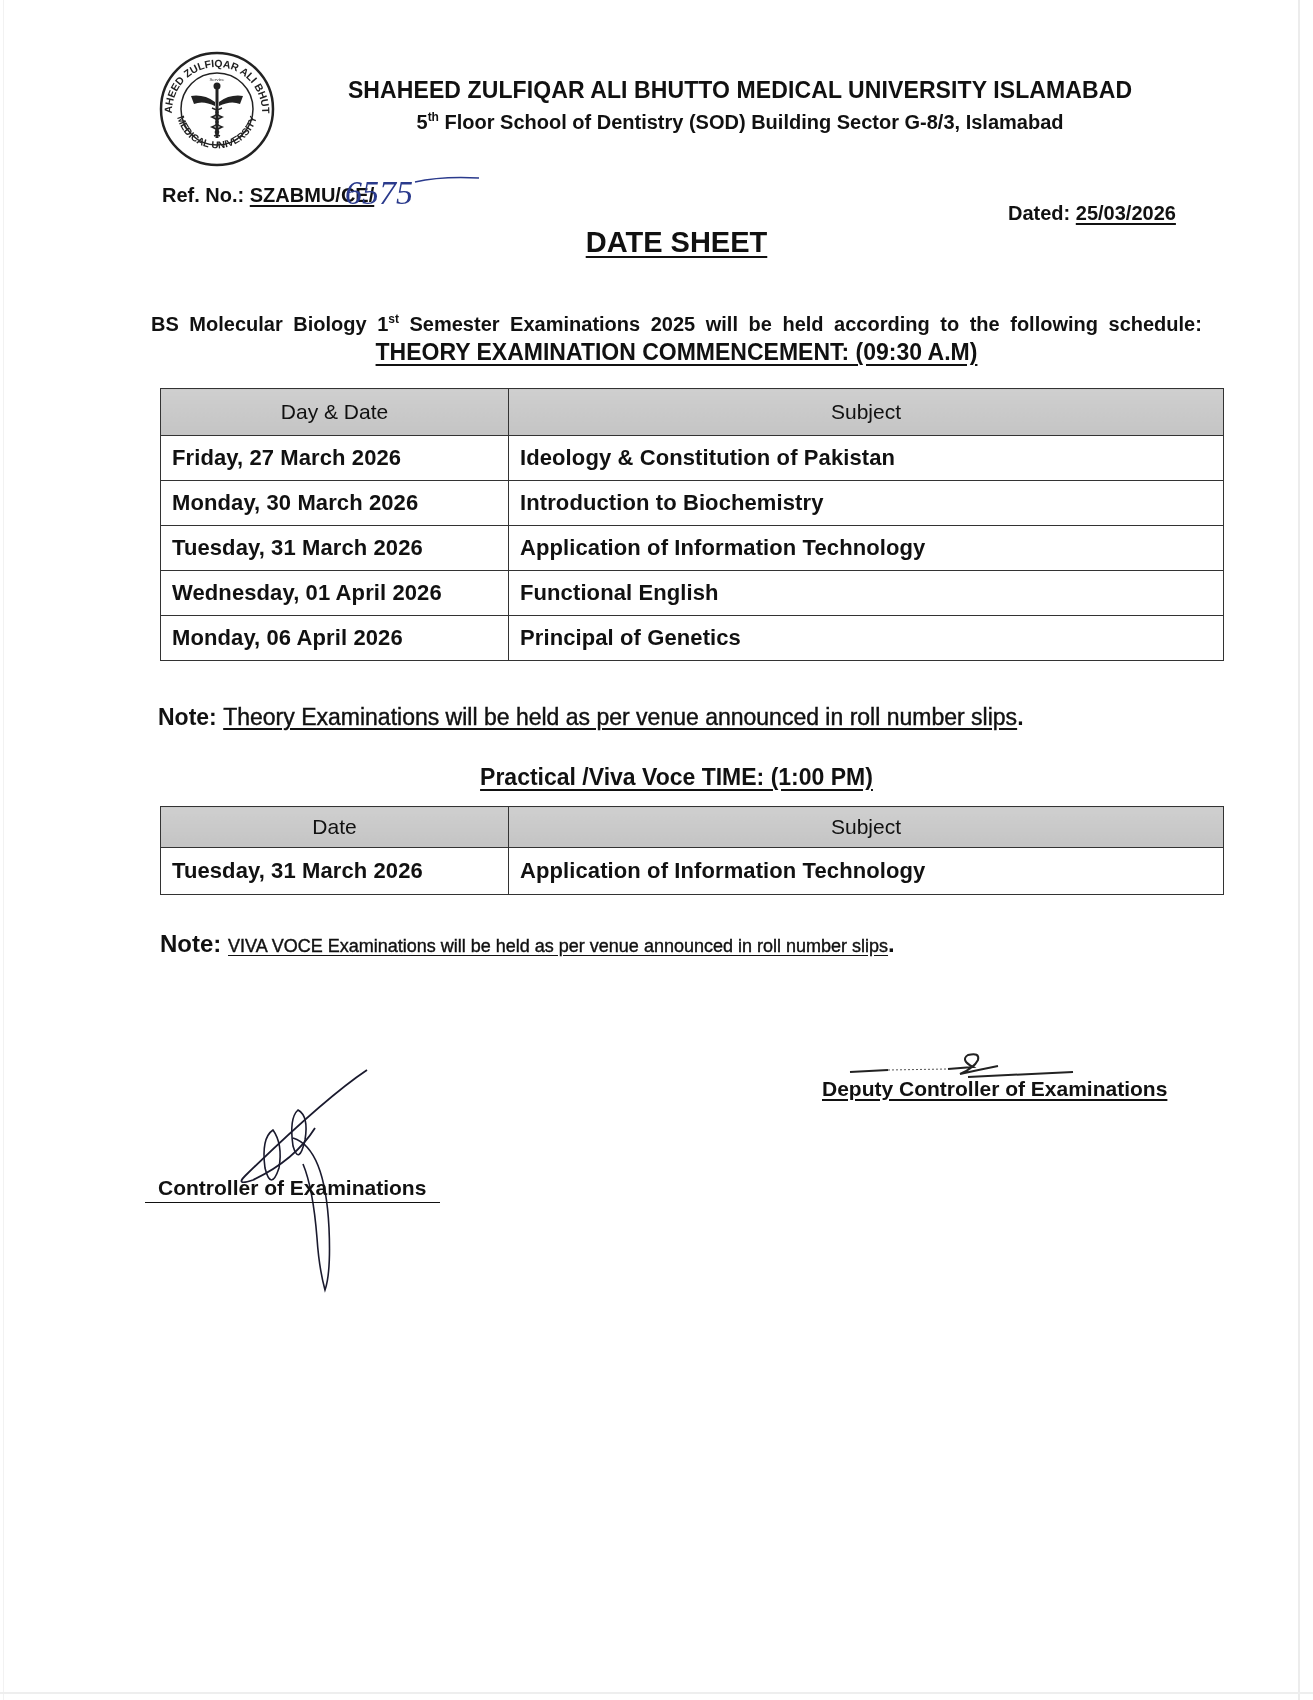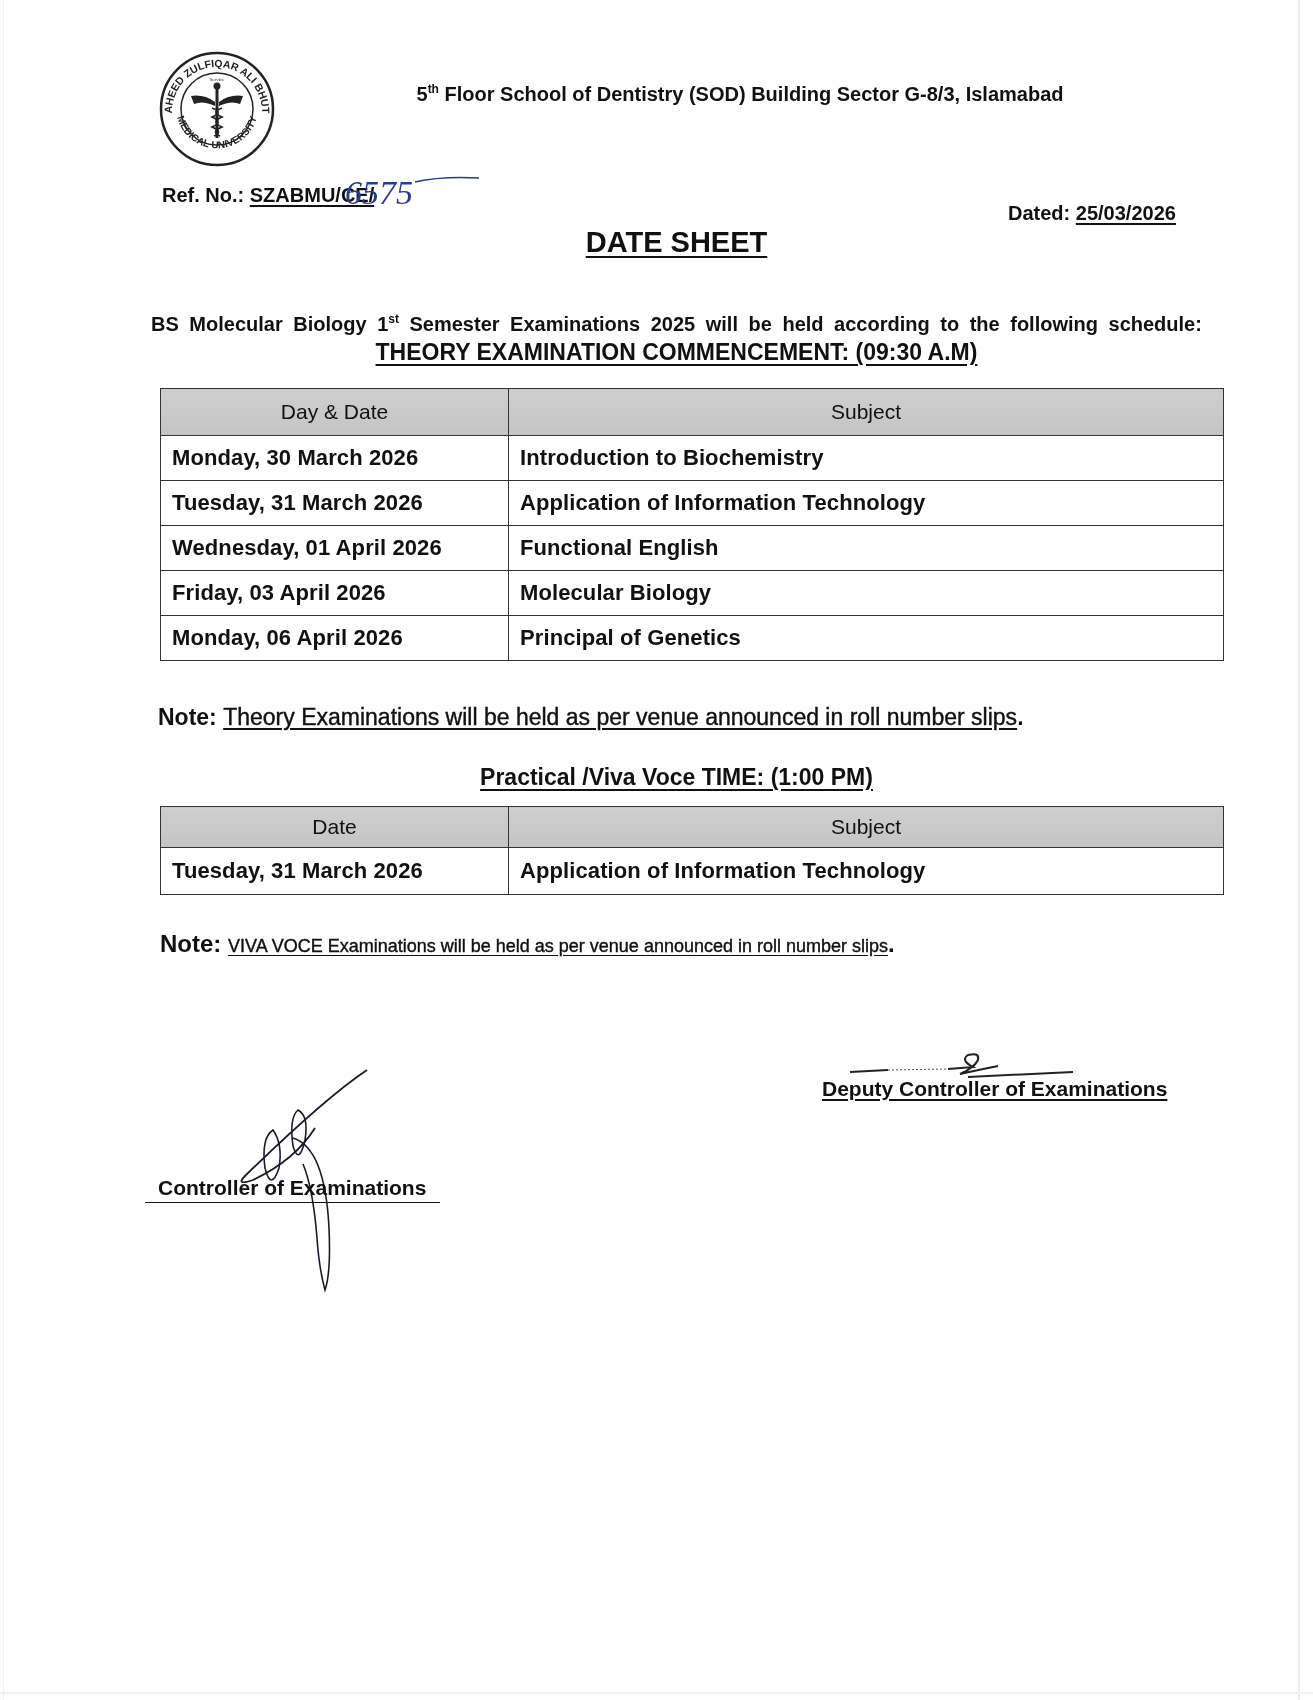--- a/index.html
+++ b/index.html
@@ -89,20 +89,21 @@
     <path d="M 33 46 Q 46 44 57 52 L 57 56 Q 45 50 36 54 Z" fill="#222"></path>
     <path d="M 85 46 Q 72 44 61 52 L 61 56 Q 73 50 82 54 Z" fill="#222"></path>
     <path d="M 54 58 Q 66 62 54 67 Q 66 72 54 77 Q 66 82 56 86" fill="none" stroke="#222" stroke-width="1.6"></path>
     <path d="M 64 58 Q 52 62 64 67 Q 52 72 64 77 Q 52 82 62 86" fill="none" stroke="#222" stroke-width="1.6"></path>
     <circle cx="59" cy="36" r="3.5" fill="#222"></circle>
     <text x="59" y="31" font-size="5" text-anchor="middle" fill="#222" font-family="Liberation Serif, serif">Service</text>
   </svg>
 </div>
 
 <div class="abs hdr">
+  <div class="l1">SHAHEED ZULFIQAR ALI BHUTTO MEDICAL UNIVERSITY ISLAMABAD</div>
   <div class="l3"><span>5</span><sup>th</sup><span> Floor School of Dentistry (SOD) Building Sector G-8/3, Islamabad</span></div>
 </div>
 
 <div class="abs ref">
   <span>Ref. No.:</span>
   <span class="u"><span>SZABMU/CE/</span><span style="display:inline-block;width:80px;"></span></span>
 </div>
 <div class="abs ref-hand">
   <svg width="150" height="50" viewBox="0 0 150 50">
     <text x="4" y="34" font-family="Liberation Serif, serif" font-style="italic" font-size="34" fill="#2a3a8c">6575</text>
@@ -123,34 +124,34 @@
 
 <table class="sheet theory-table">
   <thead>
     <tr>
       <th class="col1">Day &amp; Date</th>
       <th>Subject</th>
     </tr>
   </thead>
   <tbody>
     <tr>
+      <td>Friday, 27 March 2026</td>
+      <td>Ideology &amp; Constitution of Pakistan</td>
+    </tr>
+    <tr>
       <td>Monday, 30 March 2026</td>
       <td>Introduction to Biochemistry</td>
     </tr>
     <tr>
       <td>Tuesday, 31 March 2026</td>
       <td>Application of Information Technology</td>
     </tr>
     <tr>
       <td>Wednesday, 01 April 2026</td>
       <td>Functional English</td>
-    </tr>
-    <tr>
-      <td>Friday, 03 April 2026</td>
-      <td>Molecular Biology</td>
     </tr>
     <tr>
       <td>Monday, 06 April 2026</td>
       <td>Principal of Genetics</td>
     </tr>
   </tbody>
 </table>
 
 <div class="abs note1"><span>Note: </span><span class="u">Theory Examinations will be held as per venue announced in roll number slips</span><span>.</span></div>
 

